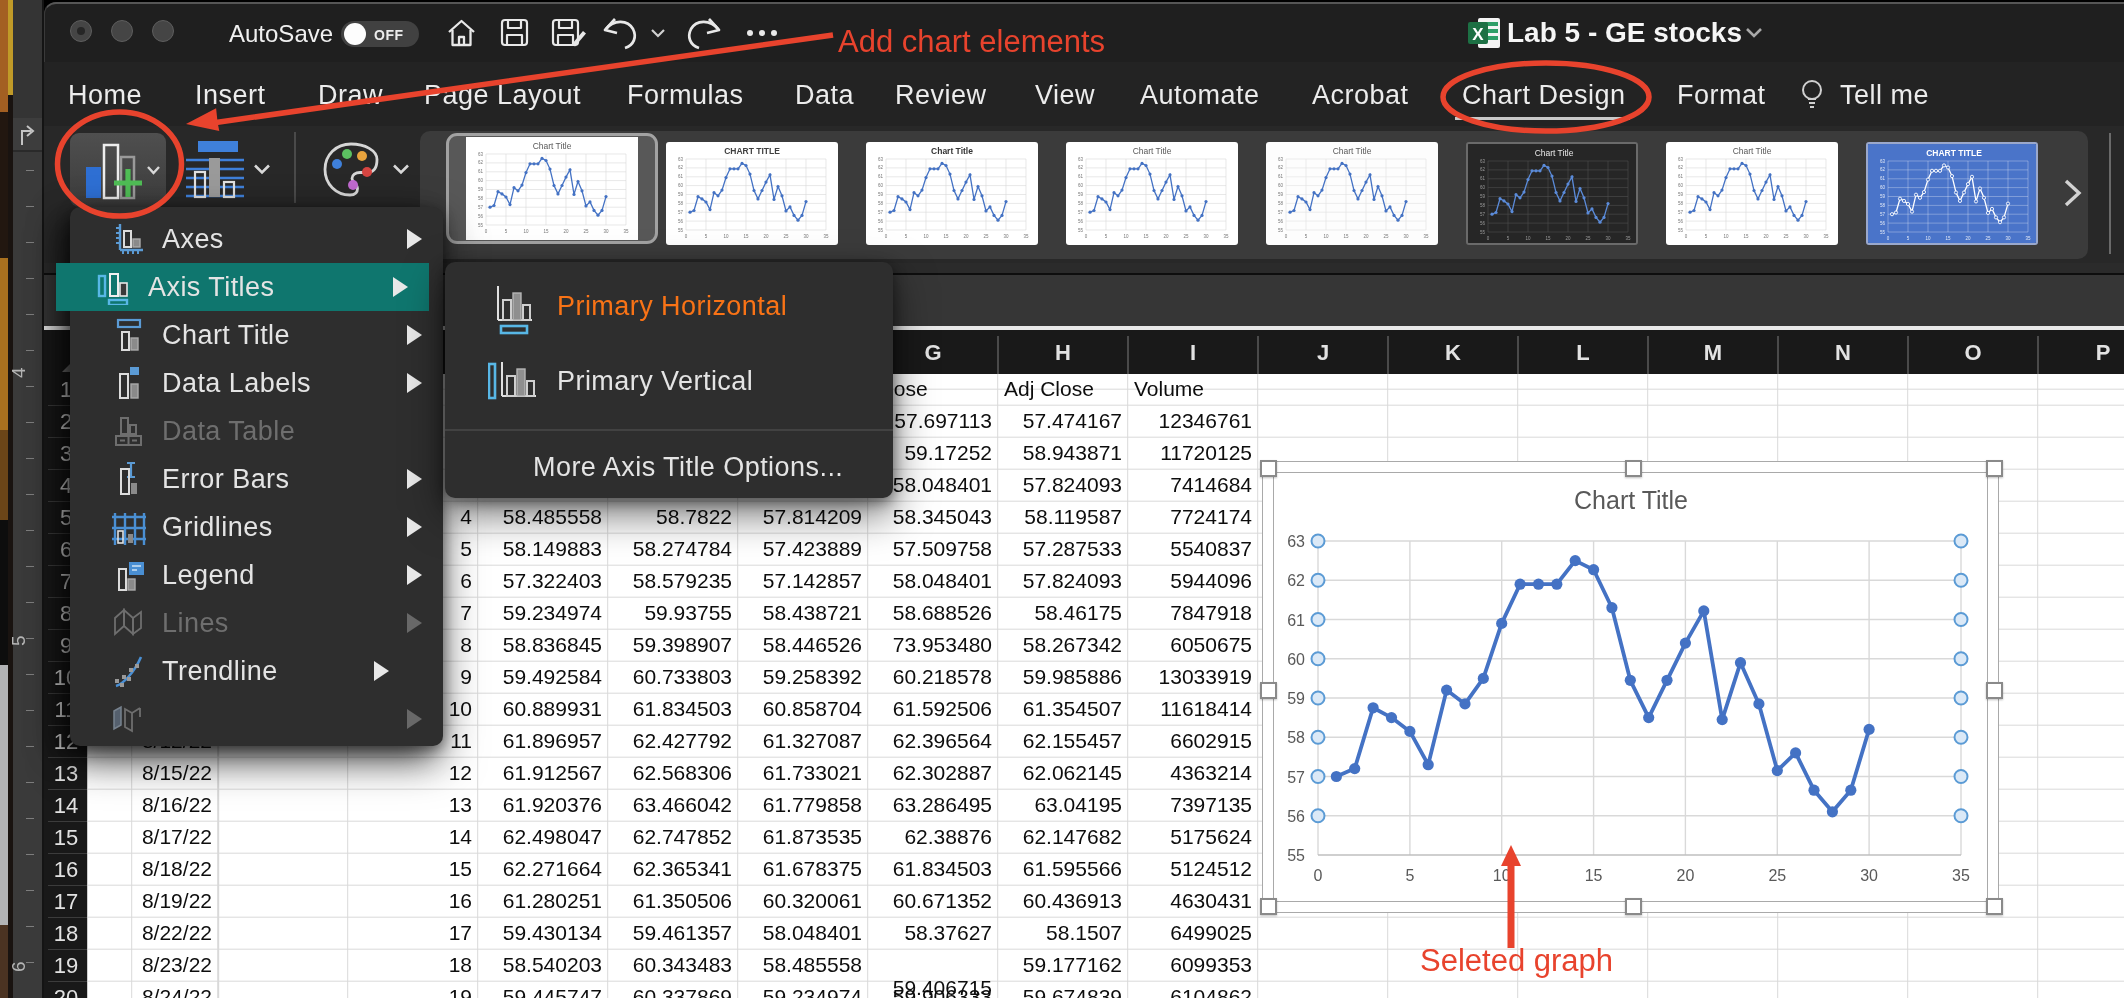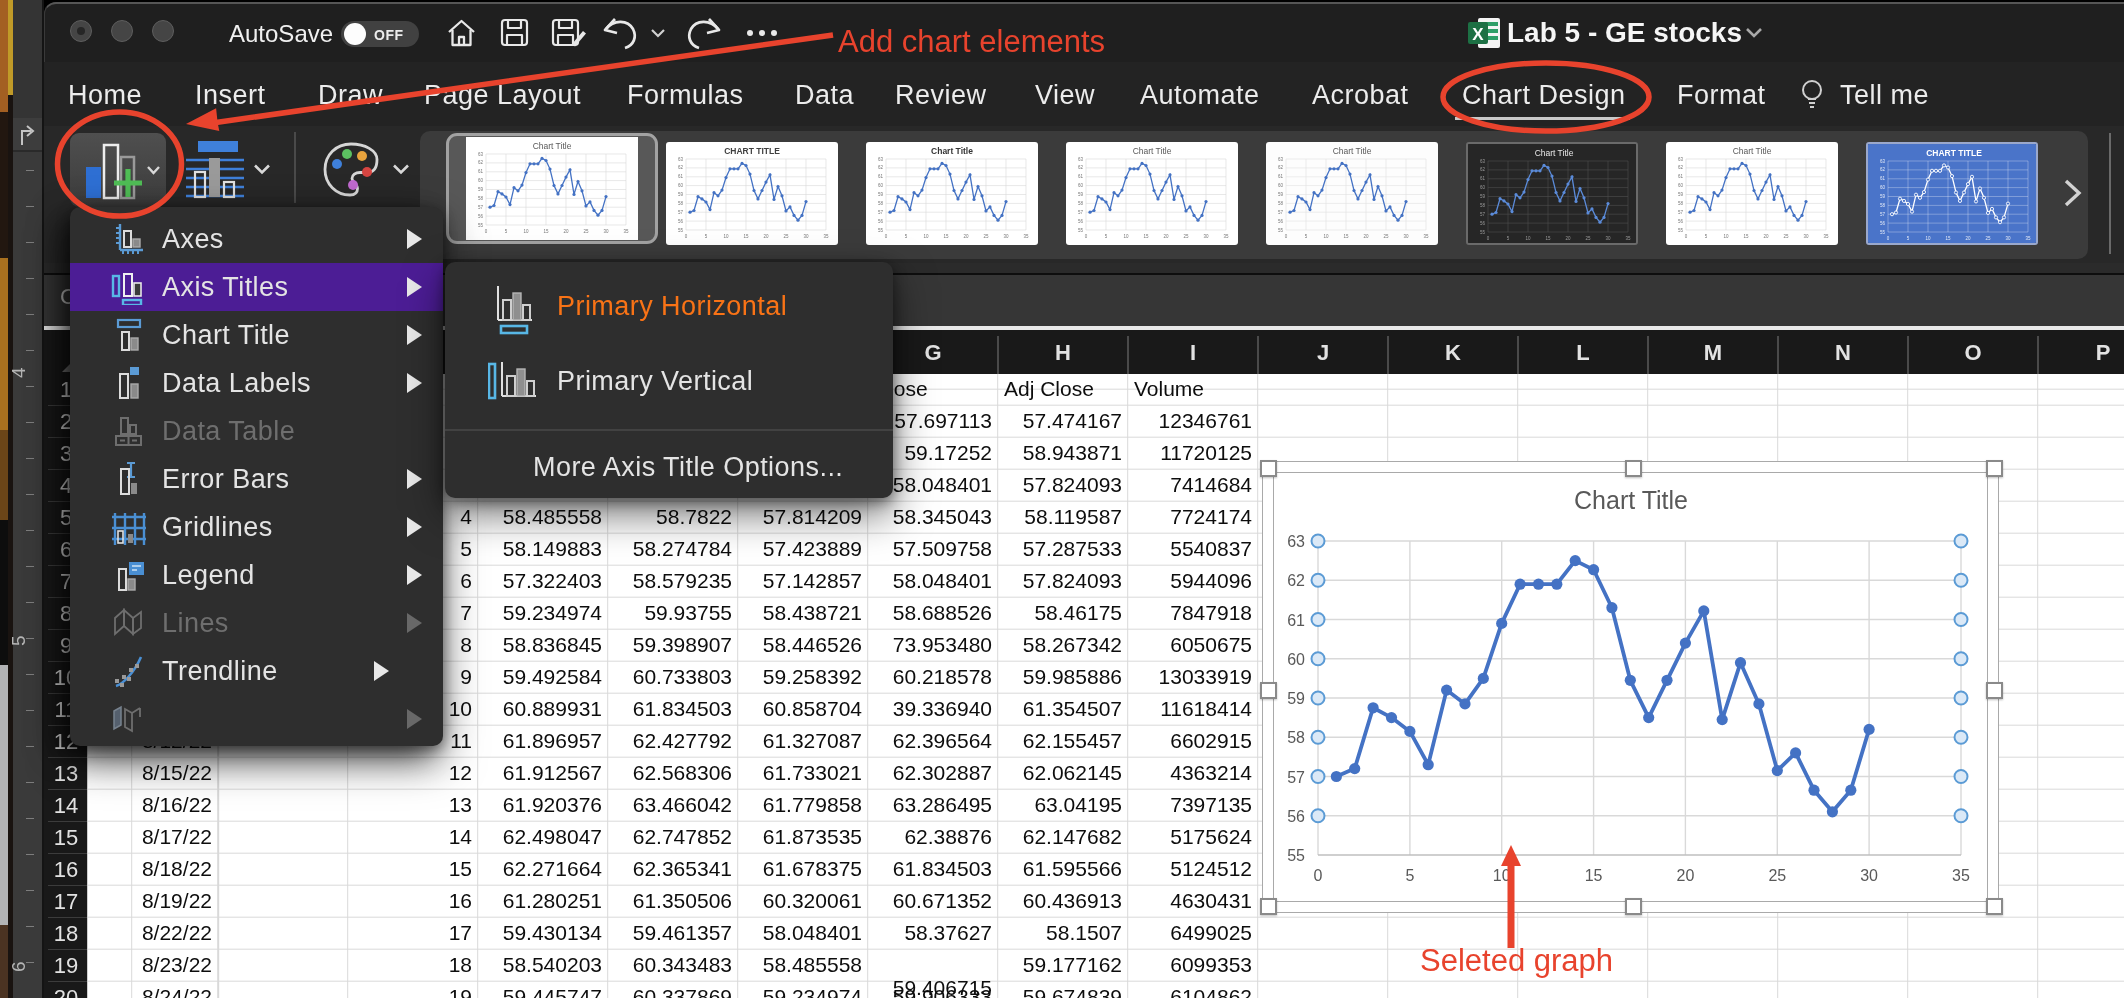--- a/index.html
+++ b/index.html
@@ -946,21 +946,21 @@
 <div class="cell rt" style="left:481px;top:665px;width:121px">59.492584</div>
 <div class="cell rt" style="left:611px;top:665px;width:121px">60.733803</div>
 <div class="cell rt" style="left:741px;top:665px;width:121px">59.258392</div>
 <div class="cell rt" style="left:871px;top:665px;width:121px">60.218578</div>
 <div class="cell rt" style="left:1001px;top:665px;width:121px">59.985886</div>
 <div class="cell rt" style="left:1131px;top:665px;width:121px">13033919</div>
 <div class="cell rt" style="left:351px;top:697px;width:121px">10</div>
 <div class="cell rt" style="left:481px;top:697px;width:121px">60.889931</div>
 <div class="cell rt" style="left:611px;top:697px;width:121px">61.834503</div>
 <div class="cell rt" style="left:741px;top:697px;width:121px">60.858704</div>
-<div class="cell rt" style="left:871px;top:697px;width:121px">39.336940</div>
+<div class="cell rt" style="left:871px;top:697px;width:121px">61.592506</div>
 <div class="cell rt" style="left:1001px;top:697px;width:121px">61.354507</div>
 <div class="cell rt" style="left:1131px;top:697px;width:121px">11618414</div>
 <div class="cell rt" style="left:351px;top:729px;width:121px">11</div>
 <div class="cell rt" style="left:481px;top:729px;width:121px">61.896957</div>
 <div class="cell rt" style="left:611px;top:729px;width:121px">62.427792</div>
 <div class="cell rt" style="left:741px;top:729px;width:121px">61.327087</div>
 <div class="cell rt" style="left:871px;top:729px;width:121px">62.396564</div>
 <div class="cell rt" style="left:1001px;top:729px;width:121px">62.155457</div>
 <div class="cell rt" style="left:1131px;top:729px;width:121px">6602915</div>
 <div class="cell rt" style="left:351px;top:761px;width:121px">12</div>
@@ -1121,21 +1121,21 @@
 <div class="a " style="left:70px;top:215px;width:373px;height:48px;z-index:31">
     <svg class="a" style="left:40px;top:6px" width="36" height="36" viewBox="0 0 36 36">
       <path d="M10,3 V29 M10,29 H33" stroke="#5b9bd5" stroke-width="2.4" fill="none"></path>
 <path d="M6,7 H10 M6,12 H10 M6,17 H10 M6,22 H10 M13,29 V33 M18,29 V33 M23,29 V33 M28,29 V33" stroke="#5b9bd5" stroke-width="2" fill="none"></path>
 <rect x="14" y="10" width="7" height="16" fill="none" stroke="#dcdcdc" stroke-width="2"></rect>
 <rect x="23" y="18" width="7" height="8" fill="#8a8a8a" stroke="#aaa" stroke-width="1.4"></rect>
     </svg>
     <div class="mi-label">Axes</div>
     <div class="mi-arrow"></div>
   </div>
-<div class="a " style="left:70px;top:263px;width:373px;height:48px;background:#4c1d95;z-index:31">
+<div class="a " style="left:56px;top:263px;width:373px;height:48px;background:#0f766e;z-index:31">
     <svg class="a" style="left:40px;top:6px" width="36" height="36" viewBox="0 0 36 36">
       <rect x="3" y="7" width="6" height="20" fill="none" stroke="#58b7e6" stroke-width="2.4"></rect>
 <rect x="13" y="31" width="18" height="5" fill="none" stroke="#58b7e6" stroke-width="2.4"></rect>
 <rect x="14" y="5" width="8" height="22" fill="none" stroke="#f0f0f0" stroke-width="2"></rect>
 <rect x="24" y="14" width="7" height="13" fill="#3a3a3a" stroke="#e8e8e8" stroke-width="1.6"></rect>
     </svg>
     <div class="mi-label">Axis Titles</div>
     <div class="mi-arrow"></div>
   </div>
 <div class="a " style="left:70px;top:311px;width:373px;height:48px;z-index:31">

